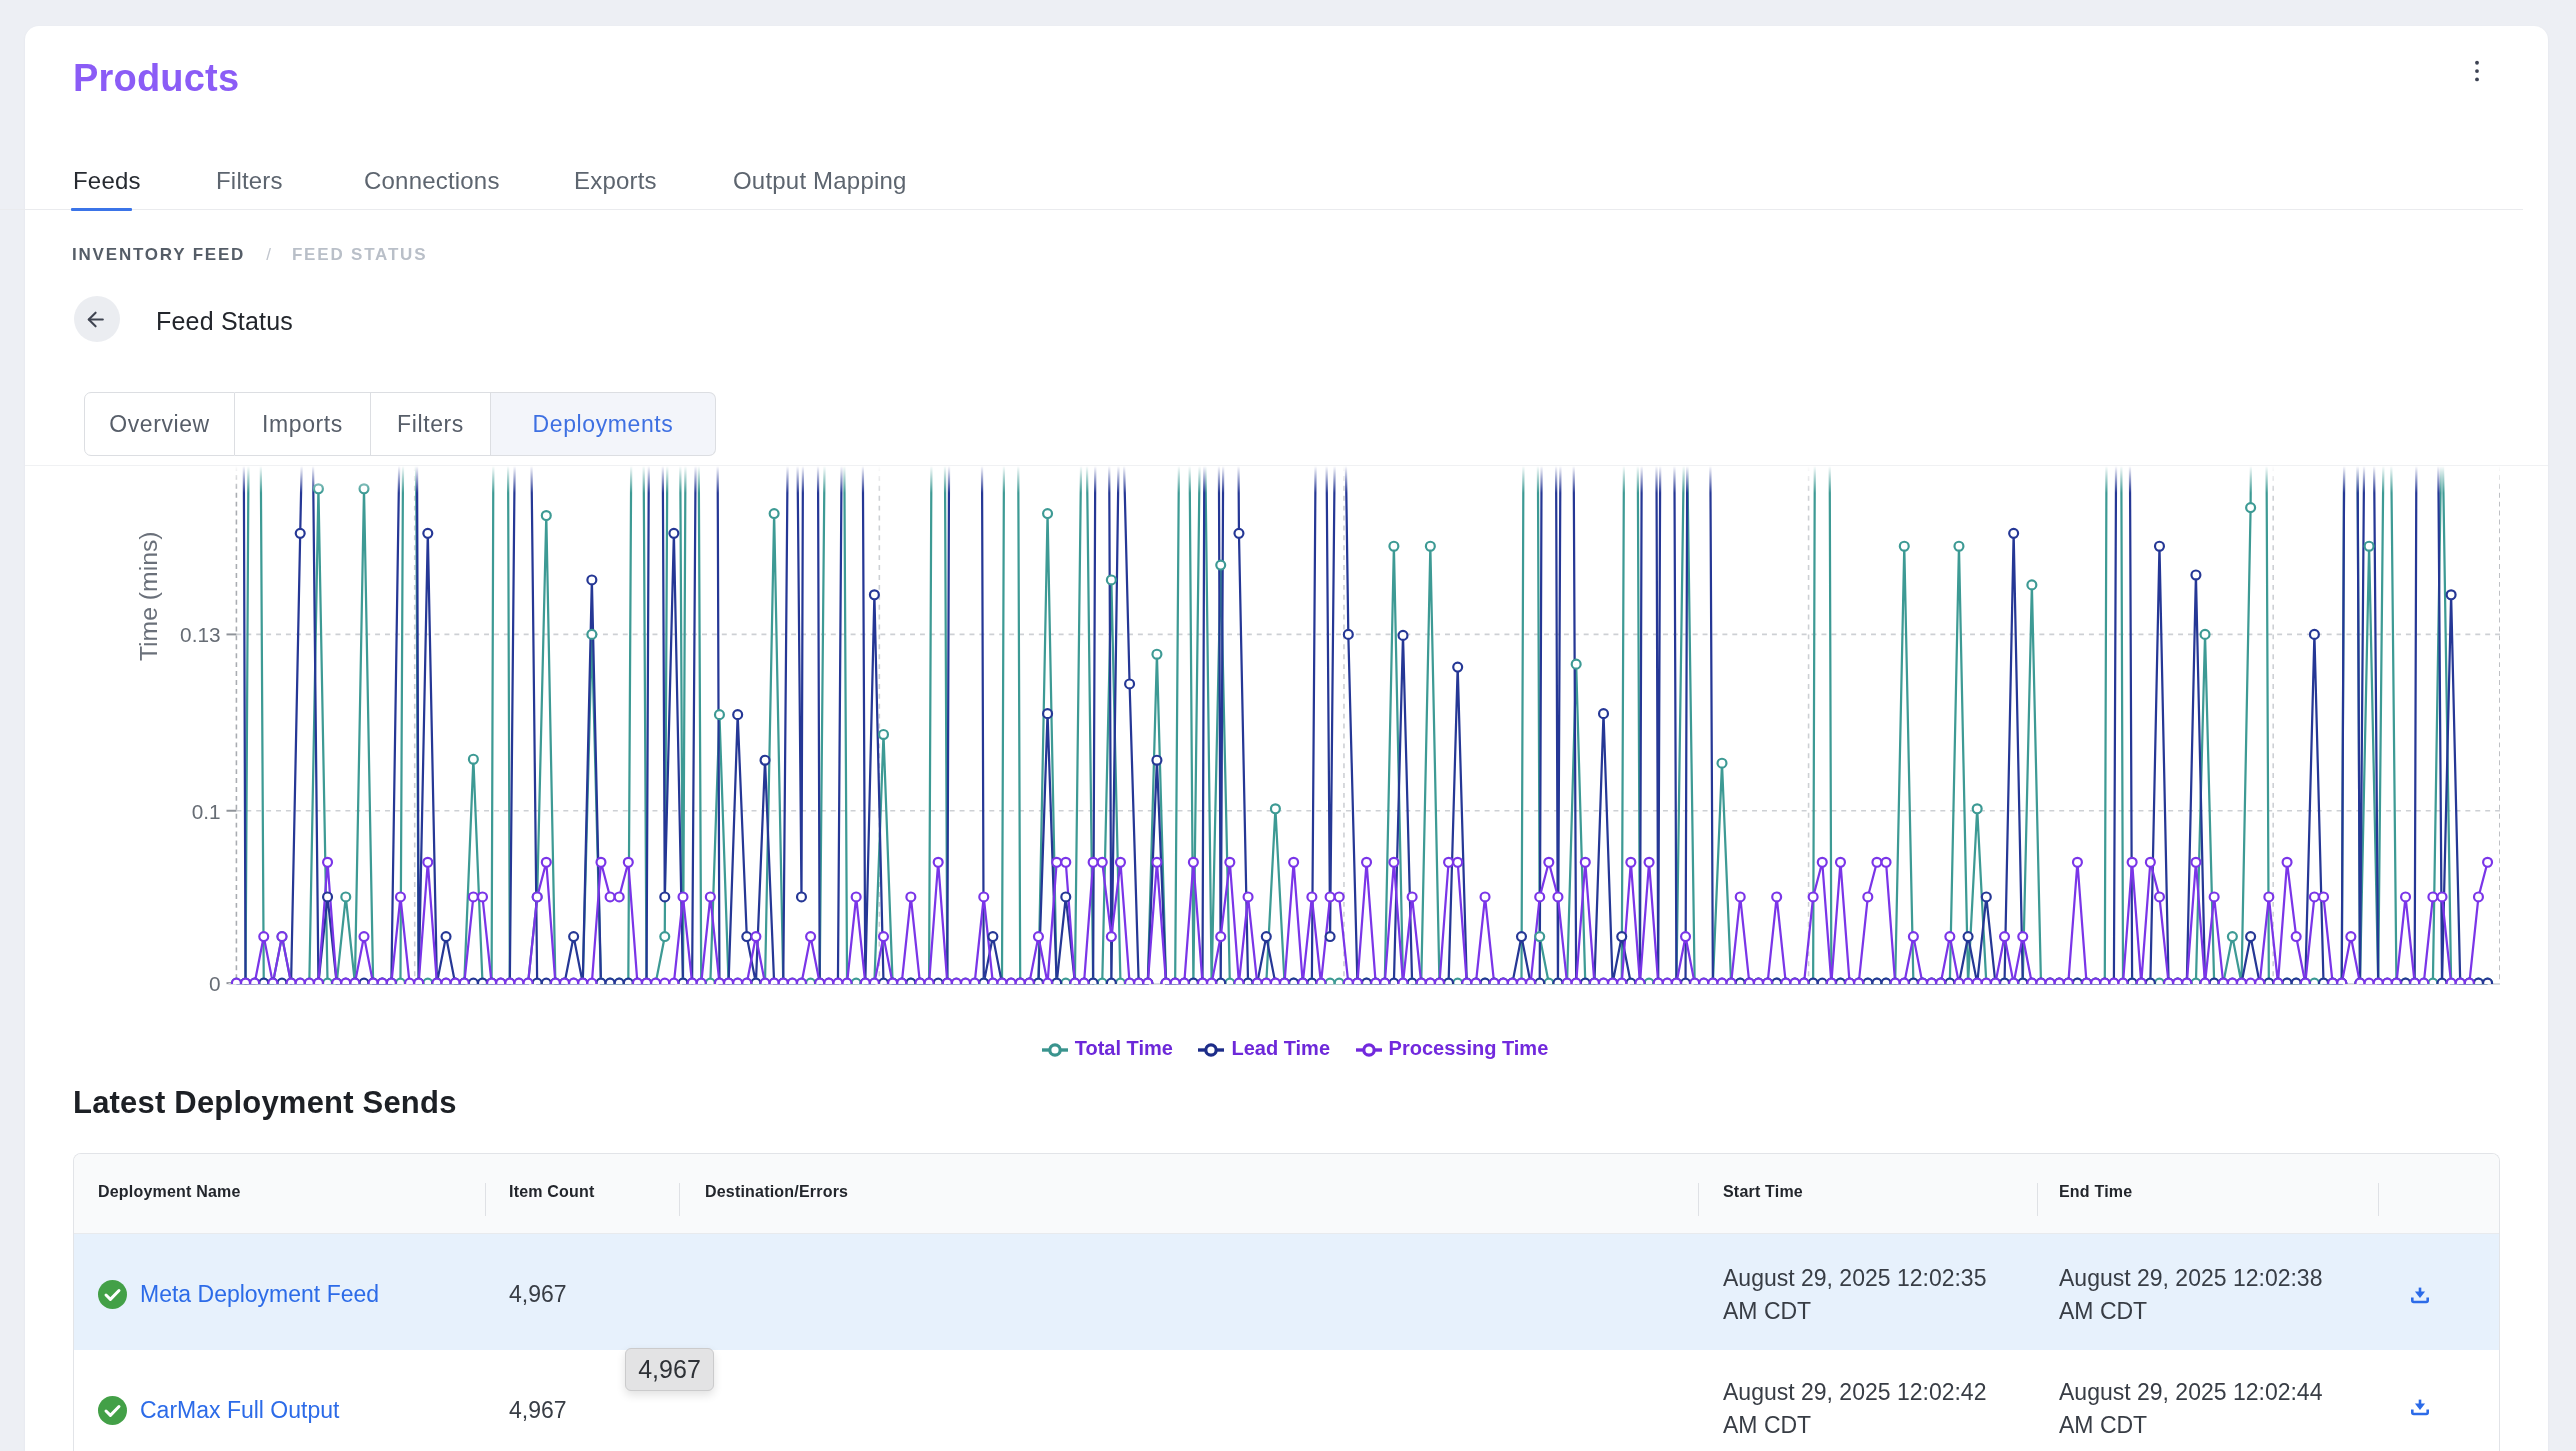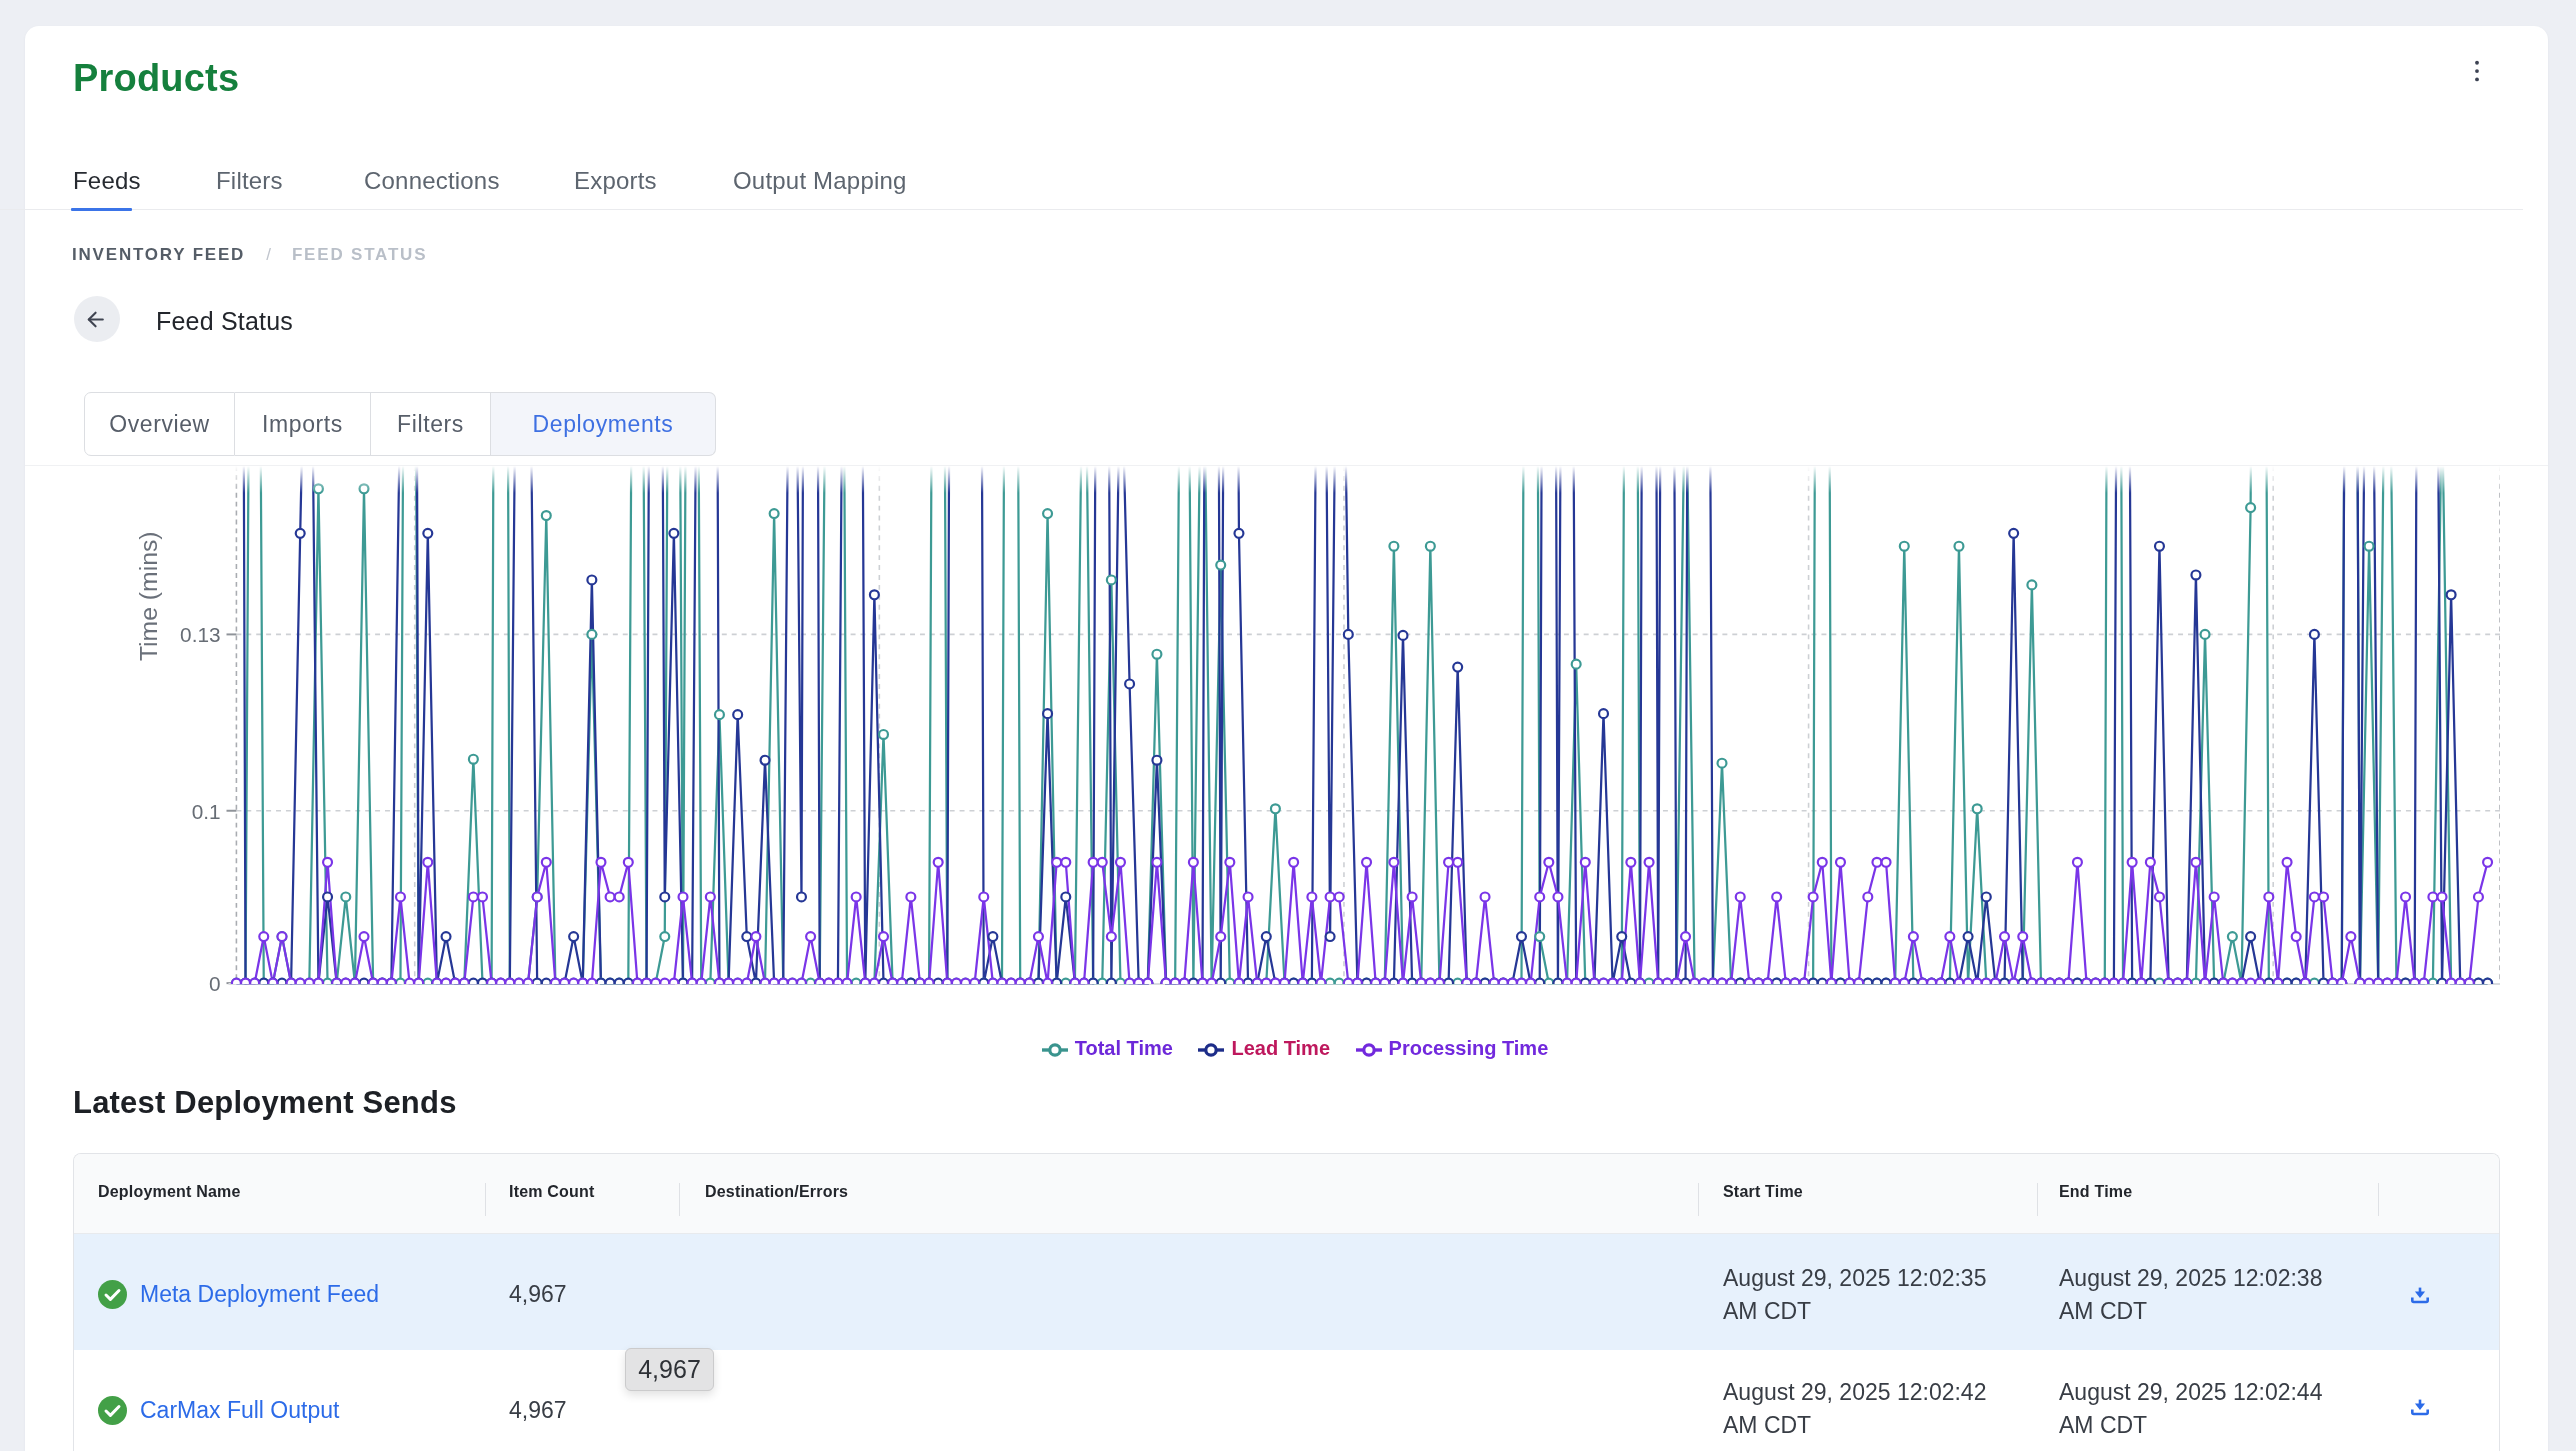--- a/index.html
+++ b/index.html
@@ -3,21 +3,21 @@
 <meta charset="utf-8">
 <style>
   * { margin:0; padding:0; box-sizing:border-box; }
   html,body { width:2576px; height:1452px; overflow:hidden; font-family:"Liberation Sans", sans-serif; }
   body { background:#edeff4; font-family:"Liberation Sans", sans-serif; position:relative; }
   .card { position:absolute; left:25px; top:26px; width:2523px; height:1426px;
           background:#fff; border-radius:14px 14px 0 0; box-shadow:0 1px 3px rgba(20,30,60,.05); }
   .abs { position:absolute; }
 
   
-  .h1 { left:73px; top:57px; font-size:38px; font-weight:700; color:#15803d; letter-spacing:0.2px; }
+  .h1 { left:73px; top:57px; font-size:38px; font-weight:700; color:#8b5cf6; letter-spacing:0.2px; }
   .kebab { left:2465px; top:58px; width:24px; height:27px; }
   .tabs { left:73px; top:167px; font-size:24px; color:#5d656f; }
   .tabs span { position:absolute; top:0; white-space:nowrap; letter-spacing:0.2px;}
   .tabs .on { color:#272b31; }
   .tabdiv { left:0px; top:209px; width:2523px; height:1px; background:#eaebee; }
   .tabline { left:71px; top:208px; width:61px; height:3px; background:#3b74e8; border-radius:1px; }
 
   
   .crumb { left:72px; top:245px; font-size:17px; font-weight:700; letter-spacing:1.8px; color:#555d67; }
   .crumb .sep { color:#c0c5cd; font-weight:400; padding:0 21px; letter-spacing:0;}
@@ -36,21 +36,21 @@
   .subtabs .on { color:#3e70e2; background:#f3f5fa; }
 
   .fade { left:49px; top:466px; width:2476px; height:27px;
           background:linear-gradient(#ffffff, rgba(255,255,255,0)); z-index:5; }
   .hdrline { left:25px; top:465px; width:2523px; height:1px; background:#f0f1f3; z-index:6;}
 
   
   .legend { left:7px; top:1037px; width:2576px; text-align:center; font-size:20px; font-weight:700; }
   .legend span.lab { margin-right:20px; }
   .legend svg { vertical-align:-4px; margin-right:7px; }
-  .lg1 { color:#6d28d9; } .lg2 { color:#be185d; } .lg3 { color:#7229dd; }
+  .lg1 { color:#6d28d9; } .lg2 { color:#6d28d9; } .lg3 { color:#7229dd; }
 
   
   .lds { left:73px; top:1085px; font-size:31px; font-weight:700; color:#1d2025; letter-spacing:0.2px;}
 
   
   .tbl { left:73px; top:1153px; width:2427px; height:299px; border:1px solid #e2e4e8; border-bottom:none;
          border-radius:8px 8px 0 0; background:#fff; overflow:hidden;}
   .thead { position:absolute; left:0; top:0; width:100%; height:80px; background:#f9fafb;
            border-bottom:1px solid #e8eaed; font-size:16px; font-weight:700; color:#23262c; }
   .thead span { position:absolute; top:29px; letter-spacing:0.2px;}

